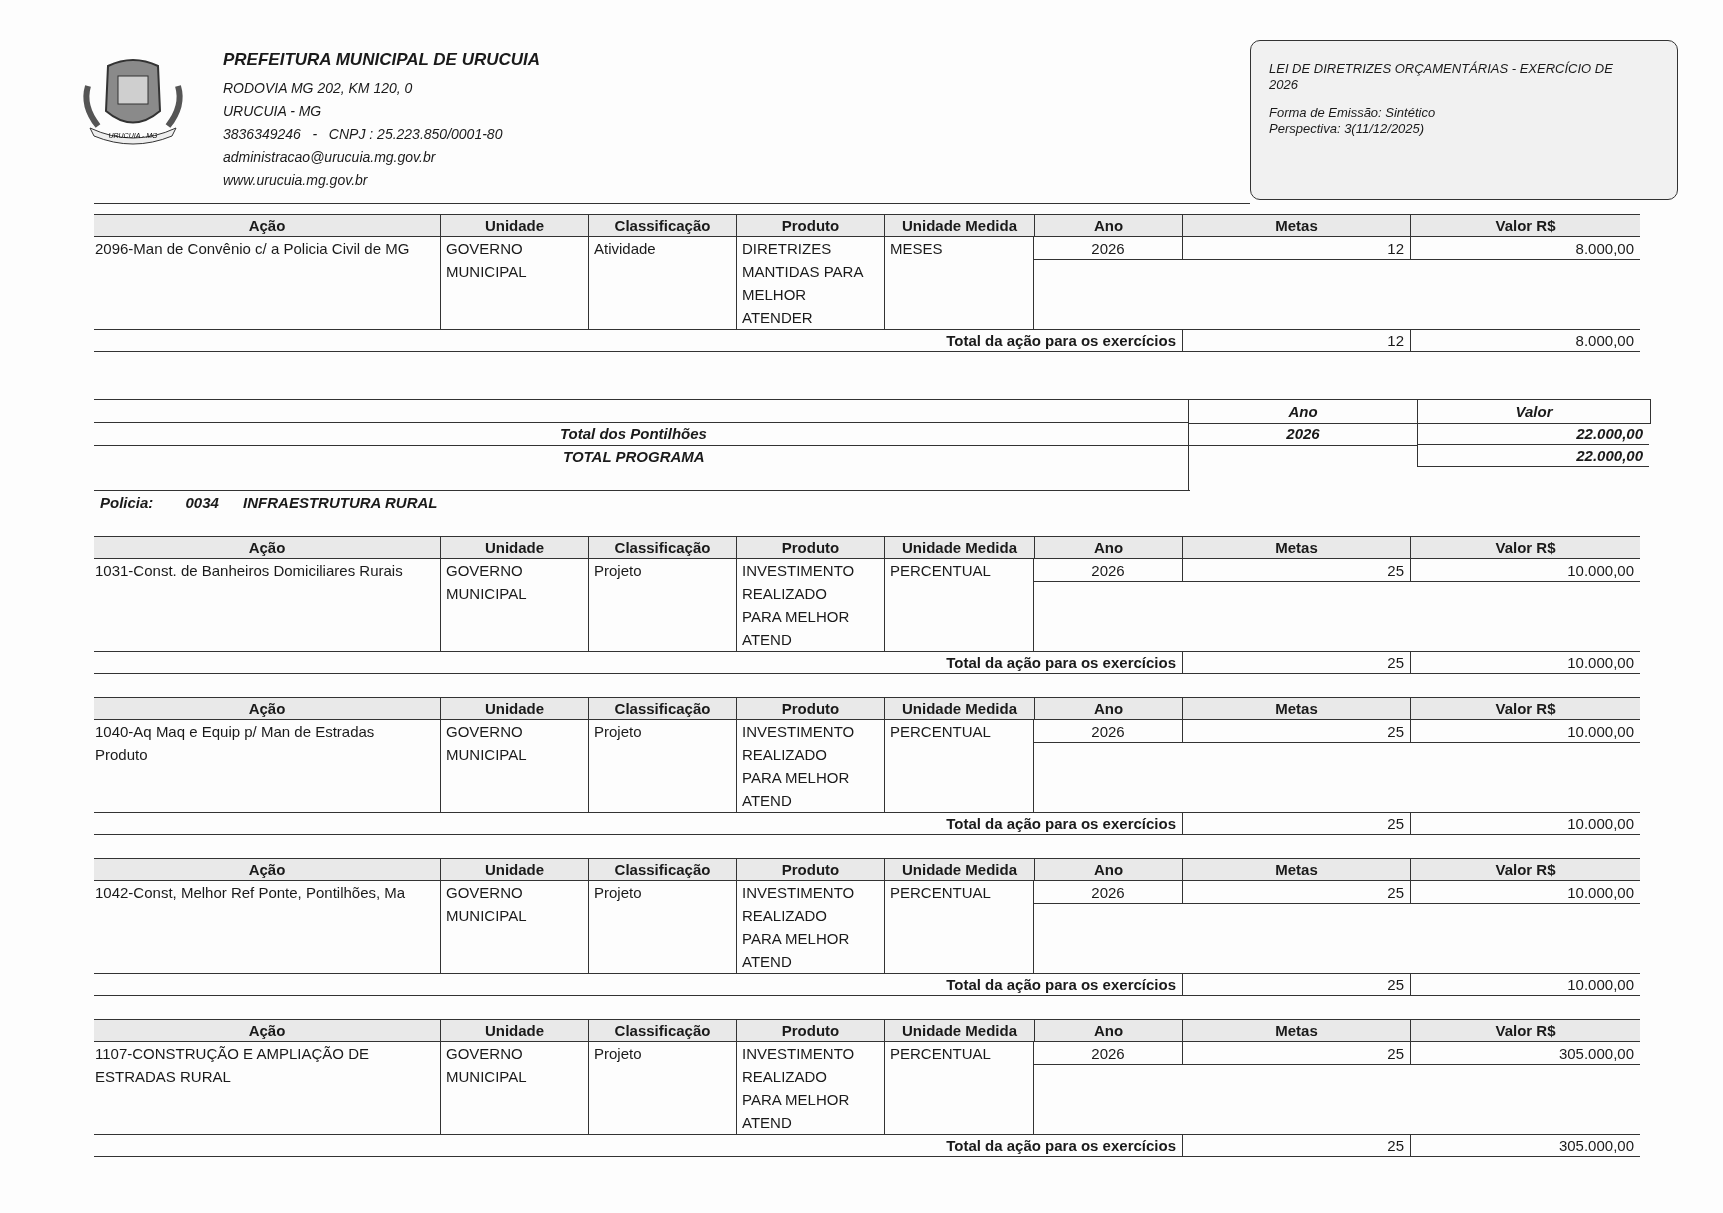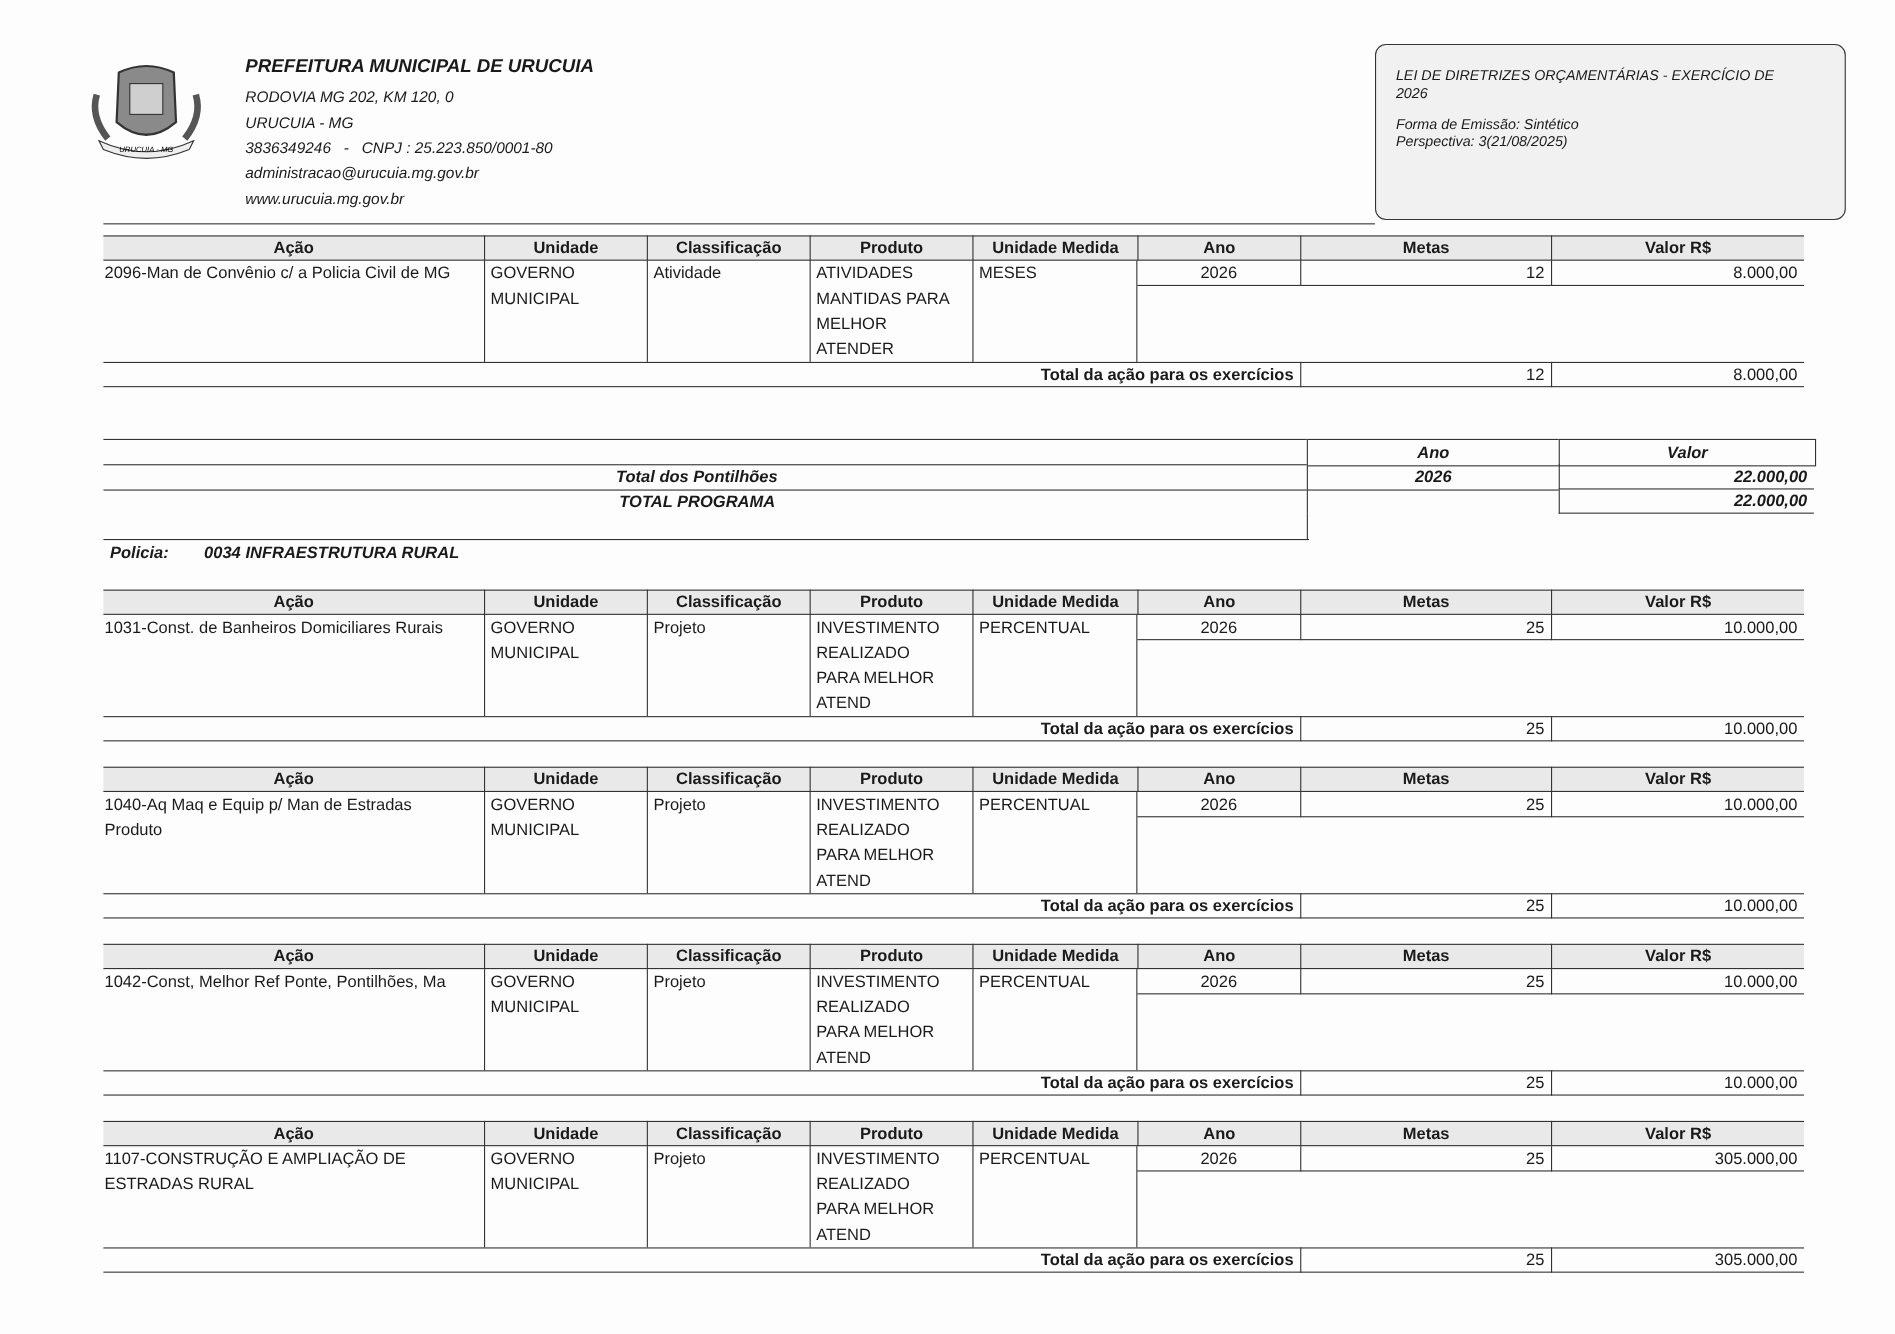--- a/index.html
+++ b/index.html
@@ -52,21 +52,21 @@
 <div class="abs org-line" style="top:103px">URUCUIA - MG</div>
 <div class="abs org-line" style="top:126px;white-space:pre">3836349246   -   CNPJ : 25.223.850/0001-80</div>
 <div class="abs org-line" style="top:149px">administracao@urucuia.mg.gov.br</div>
 <div class="abs org-line" style="top:172px">www.urucuia.mg.gov.br</div>
 
 <div class="abs doc-box">
   <div>LEI DE DIRETRIZES ORÇAMENTÁRIAS - EXERCÍCIO DE</div>
   <div>2026</div>
   <div class="gap"></div>
   <div>Forma de Emissão: Sintético</div>
-  <div>Perspectiva: 3(21/08/2025)</div>
+  <div>Perspectiva: 3(11/12/2025)</div>
 </div>
 <div class="hr" style="left:94px;top:203px;width:1156px"></div>
 
 <div id="blocks">
   <div class="block" style="top: 214px;">
     <div class="cell hdr" style="left:0;top:0;width:1546px;"></div>
     <div class="cell hdr" style="left:0;top:0;width:346px;border:none;background:none">Ação</div>
     <div class="cell hdr vl" style="left:346px;top:0;width:148px;border-top:none;border-bottom:none;background:none">Unidade</div>
     <div class="cell hdr vl" style="left:494px;top:0;width:148px;border-top:none;border-bottom:none;background:none">Classificação</div>
     <div class="cell hdr vl" style="left:642px;top:0;width:148px;border-top:none;border-bottom:none;background:none">Produto</div>
@@ -79,21 +79,21 @@
         <div>2096-Man de Convênio c/ a Policia Civil de MG</div>
       </div>
     <div class="cell lines vl" style="left:346px;top:23px;width:148px;height:92px;padding-left:5px">
         <div>GOVERNO</div>
         <div>MUNICIPAL</div>
       </div>
     <div class="cell lines vl" style="left:494px;top:23px;width:148px;height:92px;padding-left:5px">
         <div>Atividade</div>
       </div>
     <div class="cell lines vl" style="left:642px;top:23px;width:148px;height:92px;padding-left:5px">
-        <div>ATIVIDADES</div>
+        <div>DIRETRIZES</div>
         <div>MANTIDAS PARA</div>
         <div>MELHOR</div>
         <div>ATENDER</div>
       </div>
     <div class="cell lines vl" style="left:790px;top:23px;width:150px;height:92px;padding-left:5px;border-right:1.5px solid #333">
         <div>MESES</div>
       </div>
     <div class="cell lines ctr" style="left:940px;top:23px;width:148px;height:23px;border-bottom:1.5px solid #333">
         <div>2026</div>
       </div>
@@ -338,14 +338,14 @@
 <div class="hr" style="left:94px;top:422px;width:1094px"></div>
 <div class="hr" style="left:94px;top:445px;width:1094px"></div>
 <div class="abs bold" style="left:560px;top:425px;font-size:15px">Total dos Pontilhões</div>
 <div class="abs bold" style="left:563px;top:448px;font-size:15px">TOTAL PROGRAMA</div>
 <div class="abs" style="left:1188px;top:467px;height:23px;border-left:1.5px solid #333"></div>
 <div class="hr" style="left:94px;top:490px;width:1096px"></div>
 
 <div class="abs programa">
   <span>Policia:</span>
   <span style="margin-left:28px">0034</span>
-  <span style="margin-left:0">INFRAESTRUTURA RURAL</span>
+  <span style="margin-left:20px">INFRAESTRUTURA RURAL</span>
 </div>
 
 </body></html>

